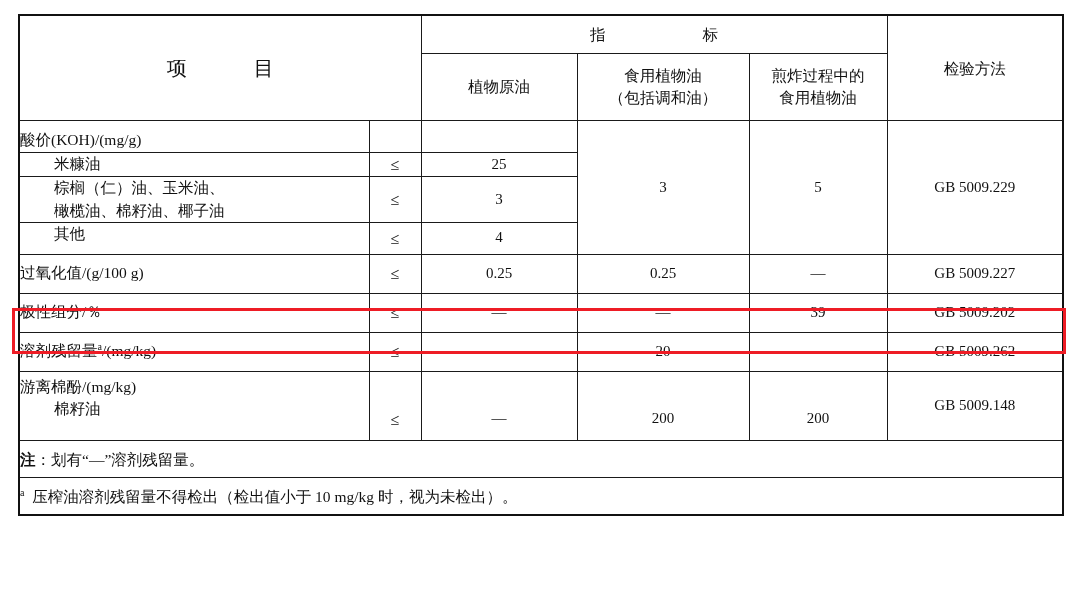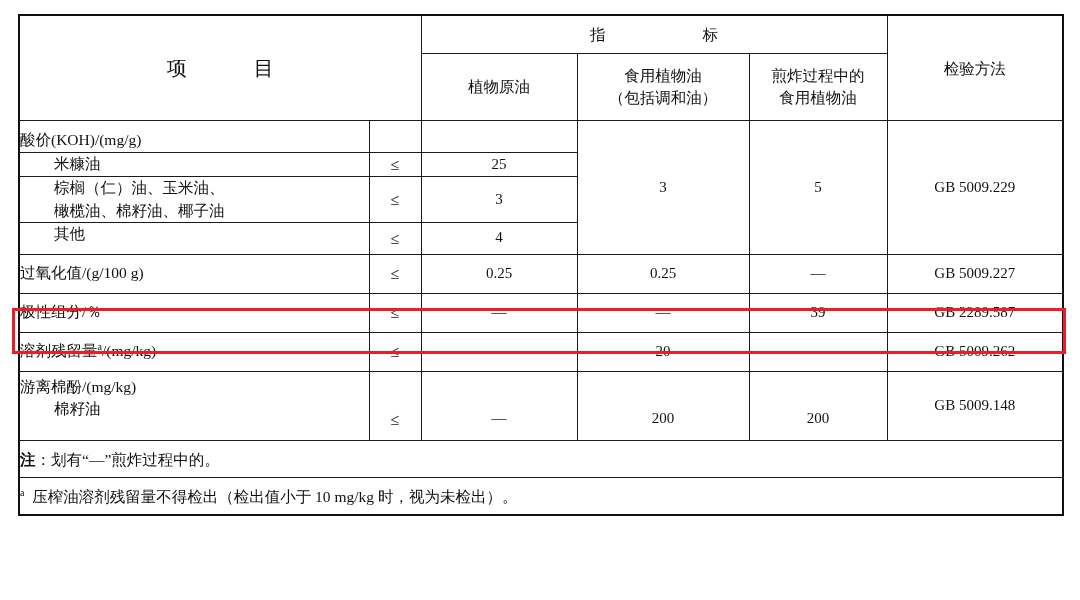--- a/index.html
+++ b/index.html
@@ -215,21 +215,21 @@
         <td class="cell ctr numcell dash">
           <span>—</span>
         </td>
         <td class="cell ctr numcell dash">
           <span>—</span>
         </td>
         <td class="cell ctr numcell">
           <span>39</span>
         </td>
         <td class="cell ctr numcell">
-          <span>GB 2289.587</span>
+          <span>GB 5009.202</span>
         </td>
       </tr>
 
       <tr>
         <td class="cell lft" style="height:38px">
           <span>溶剂残留量</span><sup class="fn">a</sup><span>/(mg/kg)</span>
         </td>
         <td class="cell ctr sym">
           <span>≤</span>
         </td>
@@ -273,21 +273,21 @@
         <td class="cell ctr no-top numcell">
           <span>200</span>
         </td>
         <td class="cell ctr no-top numcell">
           <span>200</span>
         </td>
       </tr>
 
       <tr>
         <td class="note-cell" colspan="6" style="height:36px">
-          <span class="note-label">注</span><span>：划有“—”煎炸过程中的。</span>
+          <span class="note-label">注</span><span>：划有“—”溶剂残留量。</span>
         </td>
       </tr>
 
       <tr>
         <td class="note-cell" colspan="6" style="height:36px">
           <sup class="fn">a</sup>&nbsp;&nbsp;<span>压榨油溶剂残留量不得检出（检出值小于 10 mg/kg 时，视为未检出）。</span>
         </td>
       </tr>
     </tbody>
   </table>

